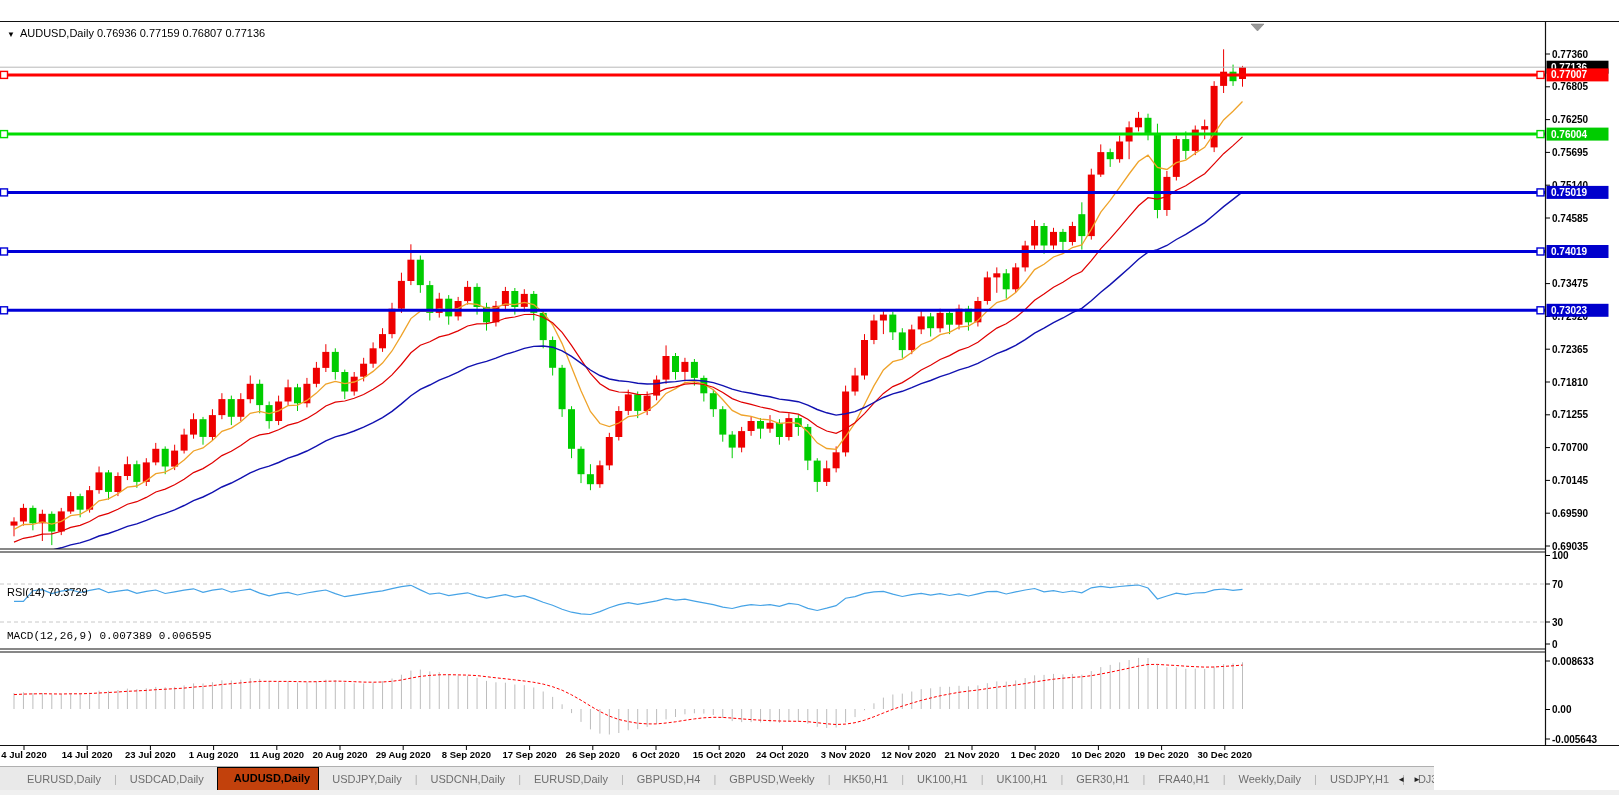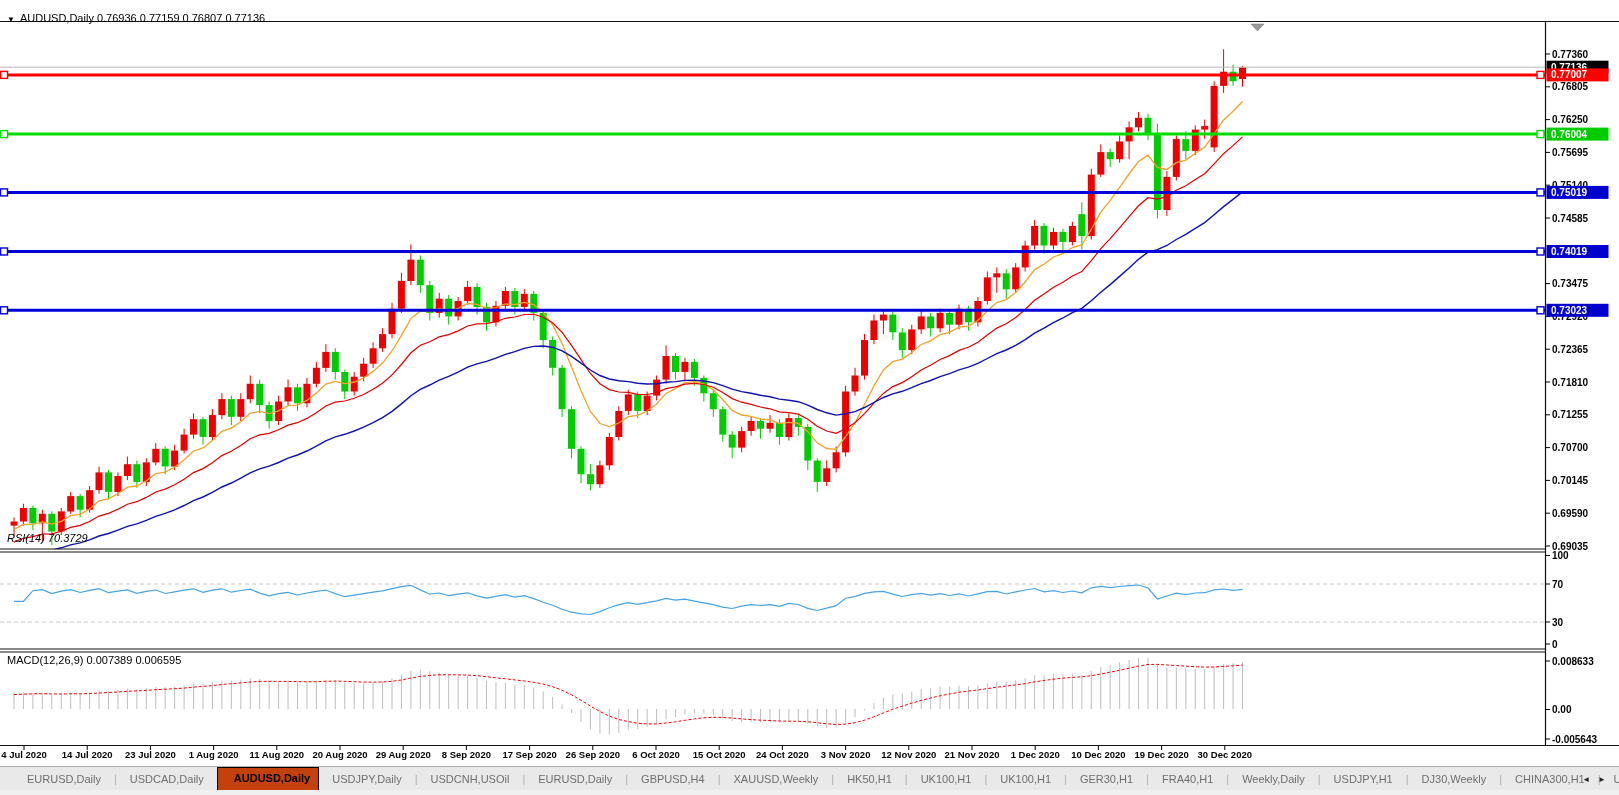--- a/index.html
+++ b/index.html
@@ -13,29 +13,29 @@
   .tool-icon{color:#8a9a8a;font-size:12px;margin-left:3px;line-height:1;}
   .tool-caret{color:#333;font-size:7px;margin:0 4px 0 3px;}
   .grip{width:6px;height:14px;margin:0 4px;
         background:repeating-linear-gradient(#b8b8b8 0 1px,#f0f0f0 1px 3px);
         border-left:1px solid #fff;}
   .tfbtn{min-width:27px;height:17px;display:inline-flex;align-items:center;justify-content:center;
          font-size:10px;color:#333;padding:0 4px;margin:0 1px;cursor:default;}
   .tfbtn.active{background:#fbfbfb;border:1px solid #c8c8c8;box-shadow:inset 0 0 1px #fff;}
   .tbsep{width:1px;height:16px;background:#aaa;margin:0 4px;}
   
-  .chart-title{position:absolute;left:7px;top:12px;font-size:11px;color:#000;z-index:5;}
+  .chart-title{position:absolute;left:7px;top:27px;font-size:11px;color:#000;z-index:5;}
   .chart-title .tri{font-size:8px;margin-right:5px;color:#000;}
   .pane-label{position:absolute;left:7px;font-size:11px;color:#000;z-index:5;}
-  #rsi-label{top:532px;font-style:italic;}
-  #macd-label{top:654px;}
+  #rsi-label{top:586px;}
+  #macd-label{top:630px;font-family:Liberation Mono, monospace;}
   svg{position:absolute;left:0;top:0;}
   svg text{font-family:"Liberation Sans",sans-serif;}
   
-  .tabbar{position:absolute;left:0;top:766px;width:1619px;height:24px;
+  .tabbar{position:absolute;left:0;top:766px;width:1434px;height:24px;
           background:#e9e9e9;border-top:1px solid #b0b0b0;
           display:flex;align-items:flex-end;overflow:hidden;padding-left:14px;}
   .tab{font-size:11px;color:#6e6e6e;padding:4px 13px 5px 13px;white-space:nowrap;cursor:default;}
   .tab.active{background:#c2410c;border:1px solid #000;border-bottom:none;color:#000;
               font-weight:bold;padding:4px 8px 7px 16px;margin-bottom:-1px;}
   .tsep{color:#b0b0b0;font-size:11px;padding-bottom:5px;}
   .tab-arrows{position:absolute;right:5px;bottom:6px;font-size:8px;color:#222;letter-spacing:8px;}
   .status-strip{position:absolute;left:0;top:790px;width:1619px;height:5px;background:#f0f0f0;}
 </style>
 </head>
@@ -610,27 +610,27 @@
   <div class="pane-label" id="macd-label">MACD(12,26,9) 0.007389 0.006595</div>
 
   <div class="tabbar">
     <div id="tabs" style="display:flex;align-items:flex-end;">
         <span class="tab">EURUSD,Daily</span>
         <span class="tsep">|</span>
         <span class="tab">USDCAD,Daily</span>
         <span class="tab active">AUDUSD,Daily</span>
         <span class="tab">USDJPY,Daily</span>
         <span class="tsep">|</span>
-        <span class="tab">USDCNH,USOil</span>
+        <span class="tab">USDCNH,Daily</span>
         <span class="tsep">|</span>
         <span class="tab">EURUSD,Daily</span>
         <span class="tsep">|</span>
         <span class="tab">GBPUSD,H4</span>
         <span class="tsep">|</span>
-        <span class="tab">XAUUSD,Weekly</span>
+        <span class="tab">GBPUSD,Weekly</span>
         <span class="tsep">|</span>
         <span class="tab">HK50,H1</span>
         <span class="tsep">|</span>
         <span class="tab">UK100,H1</span>
         <span class="tsep">|</span>
         <span class="tab">UK100,H1</span>
         <span class="tsep">|</span>
         <span class="tab">GER30,H1</span>
         <span class="tsep">|</span>
         <span class="tab">FRA40,H1</span>

